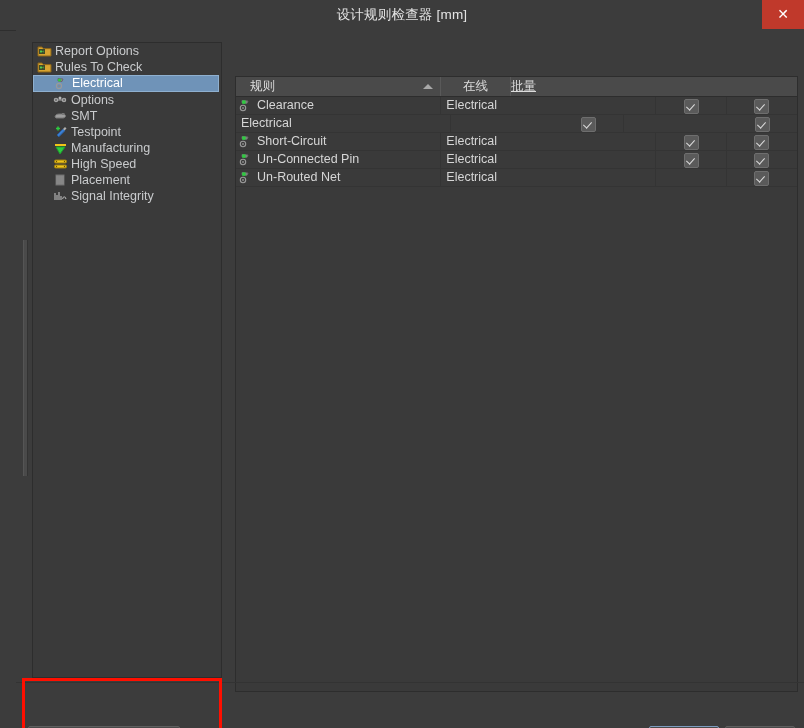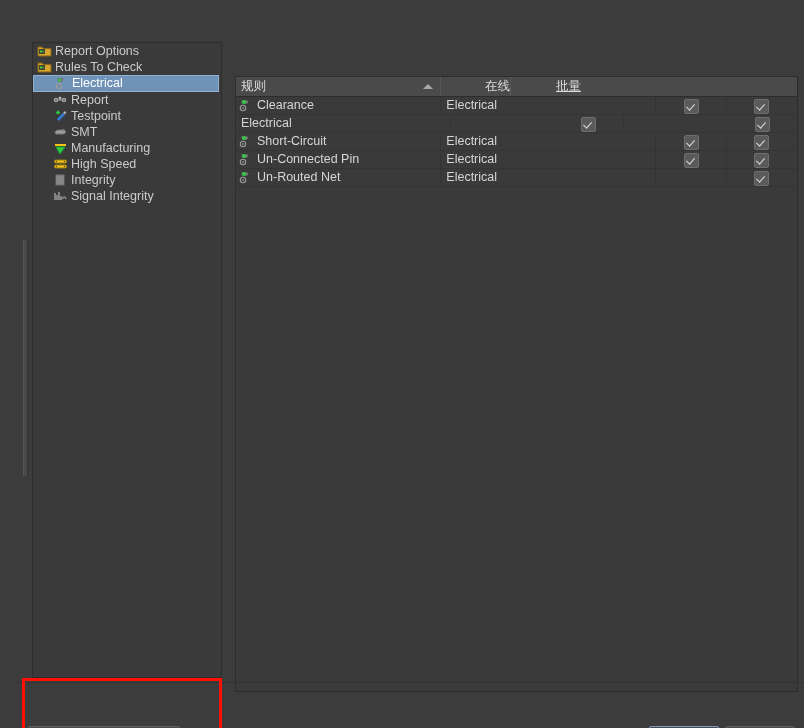--- a/index.html
+++ b/index.html
@@ -119,30 +119,30 @@
     display: flex;
     height: 19px;
     background: #4a4a4a;
     border-bottom: 1px solid #2d2d2d;
     font-size: 12.5px;
     color: #dcdcdc;
   }
   .th {
     position: relative;
     height: 19px; line-height: 19px;
-    padding-left: 5px;
+    padding-left: 14px;
     box-sizing: border-box;
     border-right: 1px solid #595959;
     white-space: nowrap;
     cursor: pointer;
   }
   .th.c-rule   { width: 205px; }
   .th.c-cat    { width: 215px; }
-  .th.c-online { width: 70px; text-align: right; padding-left: 0; }
-  .th.c-batch  { width: 70px; text-align: right; padding-left: 0; border-right: none; text-decoration: underline; }
+  .th.c-online { width: 70px; text-align: center; padding-left: 0; }
+  .th.c-batch  { width: 70px; text-align: left; padding-left: 0; border-right: none; text-decoration: underline; }
   .sort-asc {
     position: absolute; right: 7px; top: 7px;
     width: 0; height: 0;
     border-left: 5px solid transparent;
     border-right: 5px solid transparent;
     border-bottom: 5px solid #a8a8a8;
   }
   .trow {
     display: flex;
     height: 17px;
@@ -254,20 +254,24 @@
     white-space: nowrap;
     opacity: .88;
     pointer-events: none;
   }
 </style>
 </head>
 <body>
 
 <div id="app">
 
+  <div class="titlebar">
+    <div class="title">设计规则检查器 [mm]</div>
+    <div class="close-btn">✕</div>
+  </div>
 
   <div class="body">
 
     <div class="left-gutter">
       <div class="gutter-handle"></div>
     </div>
 
     <div class="tree-panel">
       <div id="tree-rows">
           <div class="tree-row"><span class="ico"><svg width="15" height="14" viewBox="0 0 15 14">
@@ -286,46 +290,46 @@
                 <path d="M4 2.5l5 0.5-1 2.5-4-0.5z" fill="#8c8c8c" stroke="#6a6a6a"></path>
                 <circle cx="5.5" cy="4" r="1.6" fill="#2ecc40"></circle>
                 <circle cx="5" cy="10" r="2.6" fill="none" stroke="#9a9a9a" stroke-width="1.1"></circle>
                 <circle cx="5" cy="10" r="1" fill="#8a8a8a"></circle>
               </svg></span><span class="lbl">Electrical</span></div>
           <div class="tree-row child"><span class="ico"><svg width="15" height="14" viewBox="0 0 15 14">
                 <path d="M2 7h10" stroke="#9a9a9a" stroke-width="1.2"></path>
                 <circle cx="3" cy="7" r="1.7" fill="none" stroke="#aaa" stroke-width="1.1"></circle>
                 <circle cx="11" cy="7" r="1.7" fill="none" stroke="#aaa" stroke-width="1.1"></circle>
                 <circle cx="7" cy="5" r="1.5" fill="#b7b7b7"></circle>
-              </svg></span><span class="lbl">Report</span></div>
+              </svg></span><span class="lbl">Options</span></div>
+          <div class="tree-row child"><span class="ico"><svg width="15" height="14" viewBox="0 0 15 14">
+                <path d="M2 8c0-2 2-3 4-3h4c1.5 0 2.5 1 2.5 2s-1 2-2.5 2H3z" fill="#9d9d9d" stroke="#777"></path>
+                <rect x="9" y="4" width="2.5" height="2" fill="#777"></rect>
+              </svg></span><span class="lbl">SMT</span></div>
           <div class="tree-row child"><span class="ico"><svg width="15" height="14" viewBox="0 0 15 14">
                 <path d="M3 3.5h4M5 1.5v4" stroke="#2ecc40" stroke-width="1.5"></path>
                 <path d="M10 4l-6 6 1.8 1.8 6-6z" fill="#3b7fd4" stroke="#2a5f9e"></path>
                 <path d="M10 4l2-2 1.5 1.5-2 2z" fill="#b0b0b0"></path>
               </svg></span><span class="lbl">Testpoint</span></div>
-          <div class="tree-row child"><span class="ico"><svg width="15" height="14" viewBox="0 0 15 14">
-                <path d="M2 8c0-2 2-3 4-3h4c1.5 0 2.5 1 2.5 2s-1 2-2.5 2H3z" fill="#9d9d9d" stroke="#777"></path>
-                <rect x="9" y="4" width="2.5" height="2" fill="#777"></rect>
-              </svg></span><span class="lbl">SMT</span></div>
           <div class="tree-row child"><span class="ico"><svg width="15" height="14" viewBox="0 0 15 14">
                 <path d="M2 3h11v2H2z" fill="#f0c419"></path>
                 <path d="M3 6h9l-5 7z" fill="#2ecc40" stroke="#1f9e2f"></path>
               </svg></span><span class="lbl">Manufacturing</span></div>
           <div class="tree-row child"><span class="ico"><svg width="15" height="14" viewBox="0 0 15 14">
                 <rect x="1.5" y="3" width="12" height="3" rx="1.2" fill="#f0c419" stroke="#9a7c10"></rect>
                 <rect x="1.5" y="8" width="12" height="3" rx="1.2" fill="#f0c419" stroke="#9a7c10"></rect>
                 <circle cx="3.5" cy="4.5" r="0.7" fill="#6b5400"></circle>
                 <circle cx="11.5" cy="4.5" r="0.7" fill="#6b5400"></circle>
                 <circle cx="3.5" cy="9.5" r="0.7" fill="#6b5400"></circle>
                 <circle cx="11.5" cy="9.5" r="0.7" fill="#6b5400"></circle>
               </svg></span><span class="lbl">High Speed</span></div>
           <div class="tree-row child"><span class="ico"><svg width="15" height="14" viewBox="0 0 15 14">
                 <rect x="3" y="2" width="8" height="10" fill="#9a9a9a" stroke="#6f6f6f"></rect>
                 <path d="M5 2v10M7 2v10M9 2v10" stroke="#6f6f6f" stroke-width="0.9"></path>
-              </svg></span><span class="lbl">Integrity</span></div>
+              </svg></span><span class="lbl">Placement</span></div>
           <div class="tree-row child"><span class="ico"><svg width="15" height="14" viewBox="0 0 15 14">
                 <path d="M2 11V4M4 11V6M6 11V3M8 11V7" stroke="#a8a8a8" stroke-width="1.3"></path>
                 <path d="M9.5 10c1-3 2.5-3 3.5 0" fill="none" stroke="#a8a8a8" stroke-width="1.2"></path>
               </svg></span><span class="lbl">Signal Integrity</span></div>
         </div>
     </div>
 
     <div class="table-panel">
       <div class="thead">
         <div class="th c-rule">

